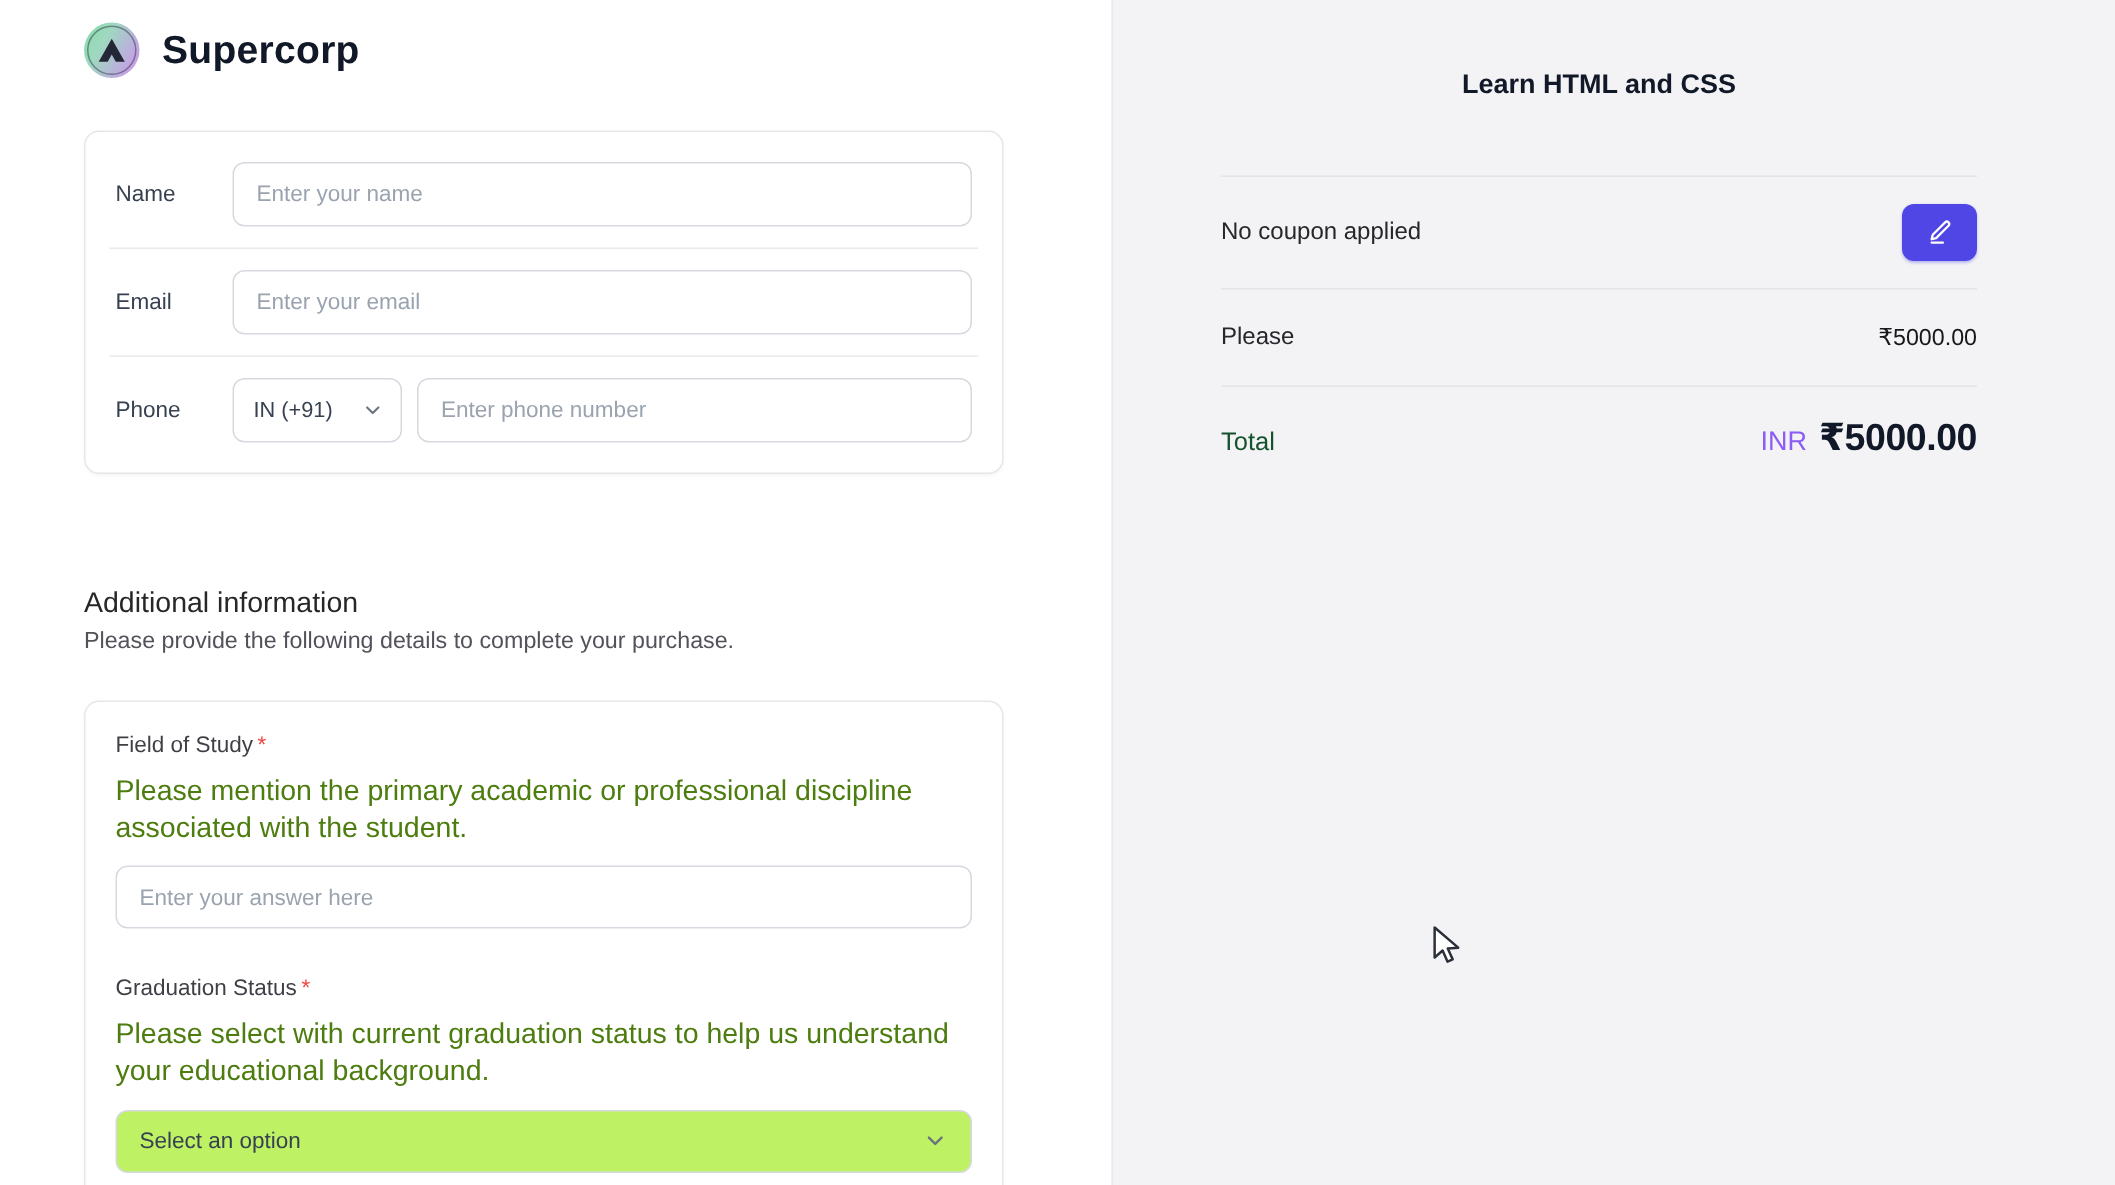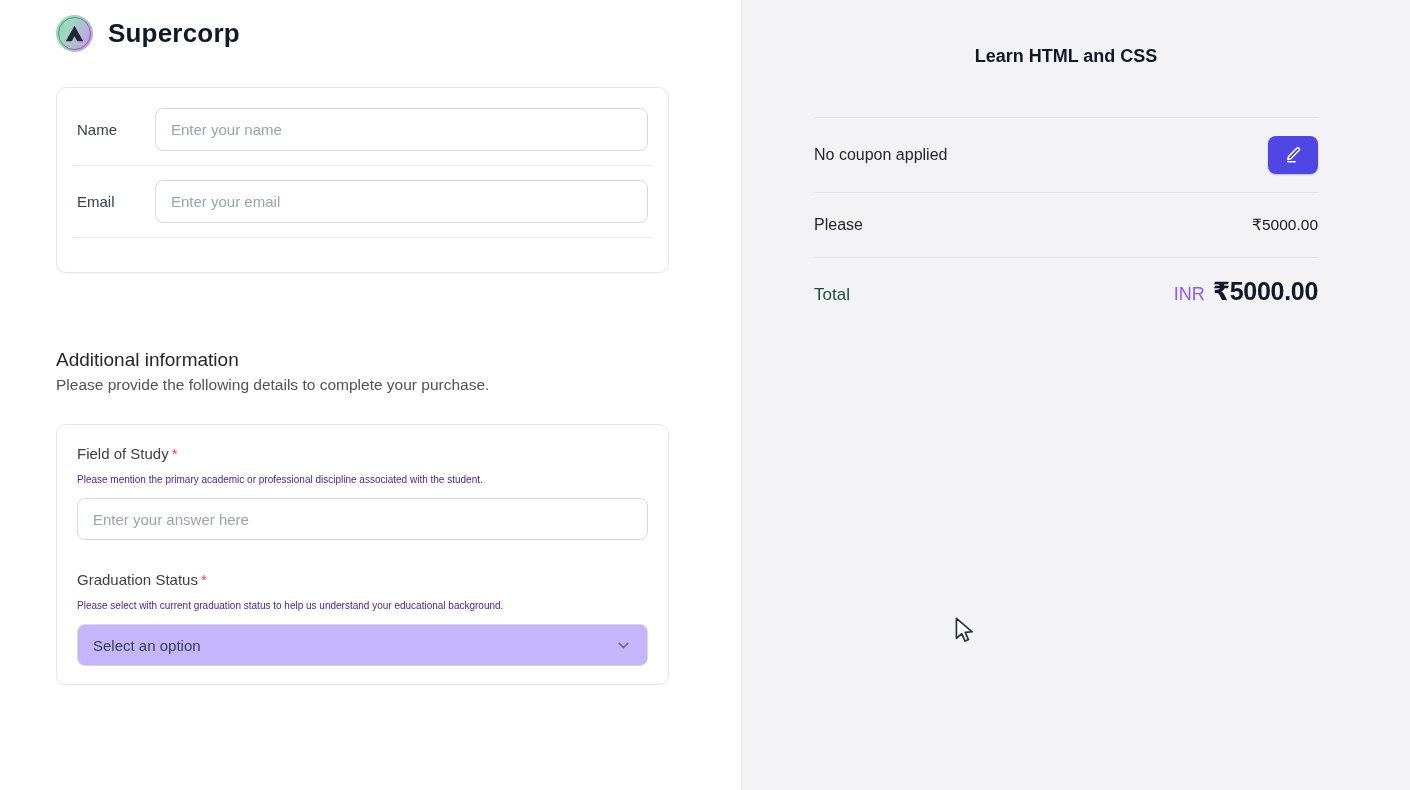--- a/index.html
+++ b/index.html
@@ -59,31 +59,31 @@
   .phone-gap { width: 10px; flex: none; }
 
   .section-head { margin-top: 76px; }
   .section-title { font-size: 19px; font-weight: 500; color: #27272a; }
   .section-sub { margin-top: 5px; font-size: 15.5px; color: #52525b; }
 
   .card-additional { margin-top: 30px; padding: 20px 20px 18px; }
   .field-label { font-size: 15px; color: #3f3f46; }
   .req { color: #ef4444; margin-left: 3px; }
   .field-desc {
-    margin-top: 11px; font-size: 10px; line-height: 1.3;
-    color: #4c1d95; max-width: 560px;
+    margin-top: 11px; font-size: 19px; line-height: 1.3;
+    color: #4d7c0f; max-width: 560px;
   }
   .field-input { margin-top: 12px; height: 42px; }
   .field-group + .field-group { margin-top: 31px; }
   .select-box {
     margin-top: 12px; height: 42px;
     border: 1px solid #d6d9df; border-radius: 8px;
     display: flex; align-items: center; justify-content: space-between;
     padding: 0 15px; font-size: 15px; color: #374151;
-    cursor: pointer; background: #c4b5fd;
+    cursor: pointer; background: #bef264;
   }
   .chev { flex: none; color: #6b7280; display: flex; }
 
   
   .right {
     flex: 1;
     background: #f3f3f5;
     border-left: 1px solid #e9e9eb;
     padding: 0 92px 0 72px;
   }
@@ -134,20 +134,33 @@
       <div class="frow">
         <div class="flabel">Name</div>
         <input class="tinput" type="text" placeholder="Enter your name" style="">
       </div>
       <hr class="row-divider">
       <div class="frow">
         <div class="flabel">Email</div>
         <input class="tinput" type="text" placeholder="Enter your email" style="">
       </div>
       <hr class="row-divider">
+      <div class="frow">
+        <div class="flabel">Phone</div>
+        <div class="country-select">
+          <span>IN (+91)</span>
+          <span class="chev">
+            <svg width="15" height="15" viewBox="0 0 24 24" fill="none" stroke="currentColor" stroke-width="2.2" stroke-linecap="round" stroke-linejoin="round">
+                <polyline points="6 9 12 15 18 9"></polyline>
+              </svg>
+          </span>
+        </div>
+        <div class="phone-gap"></div>
+        <input class="tinput" type="text" placeholder="Enter phone number" style="">
+      </div>
     </div>
 
     <div class="section-head">
       <div class="section-title">Additional information</div>
       <div class="section-sub">Please provide the following details to complete your purchase.</div>
     </div>
 
     <div class="card card-additional">
 
       <div class="field-group">

